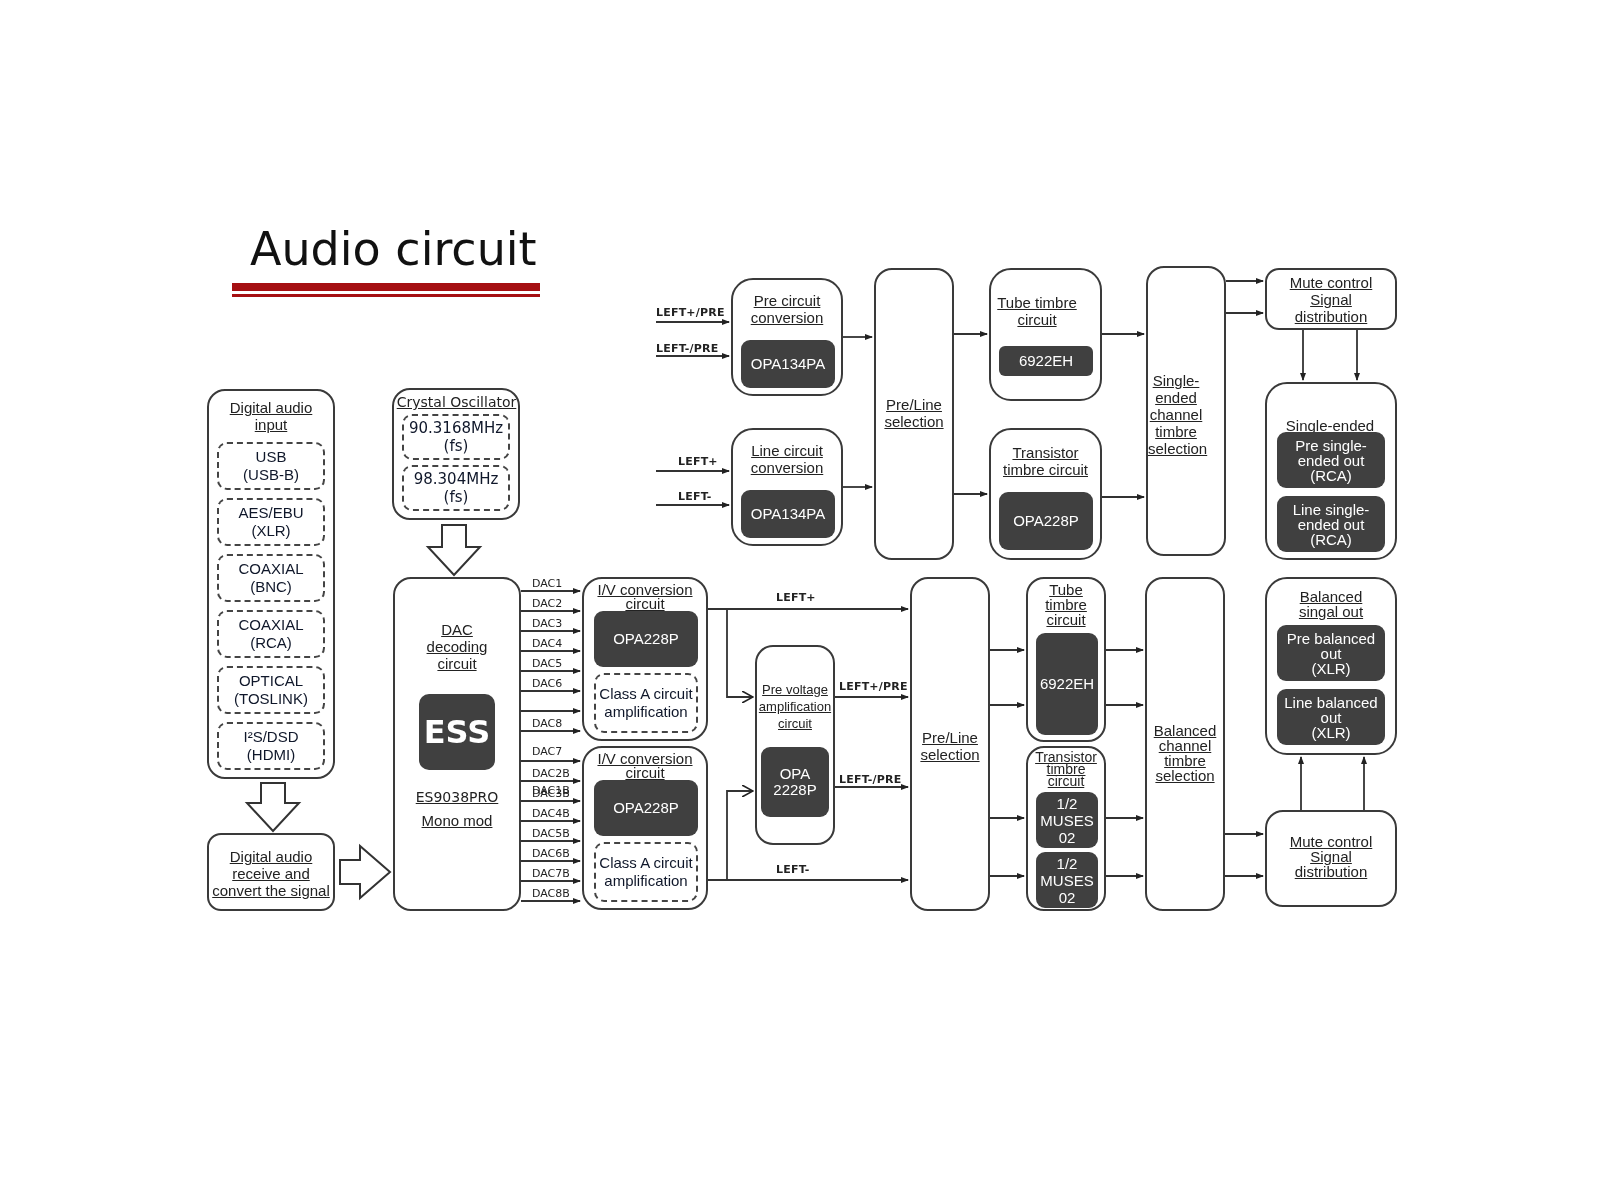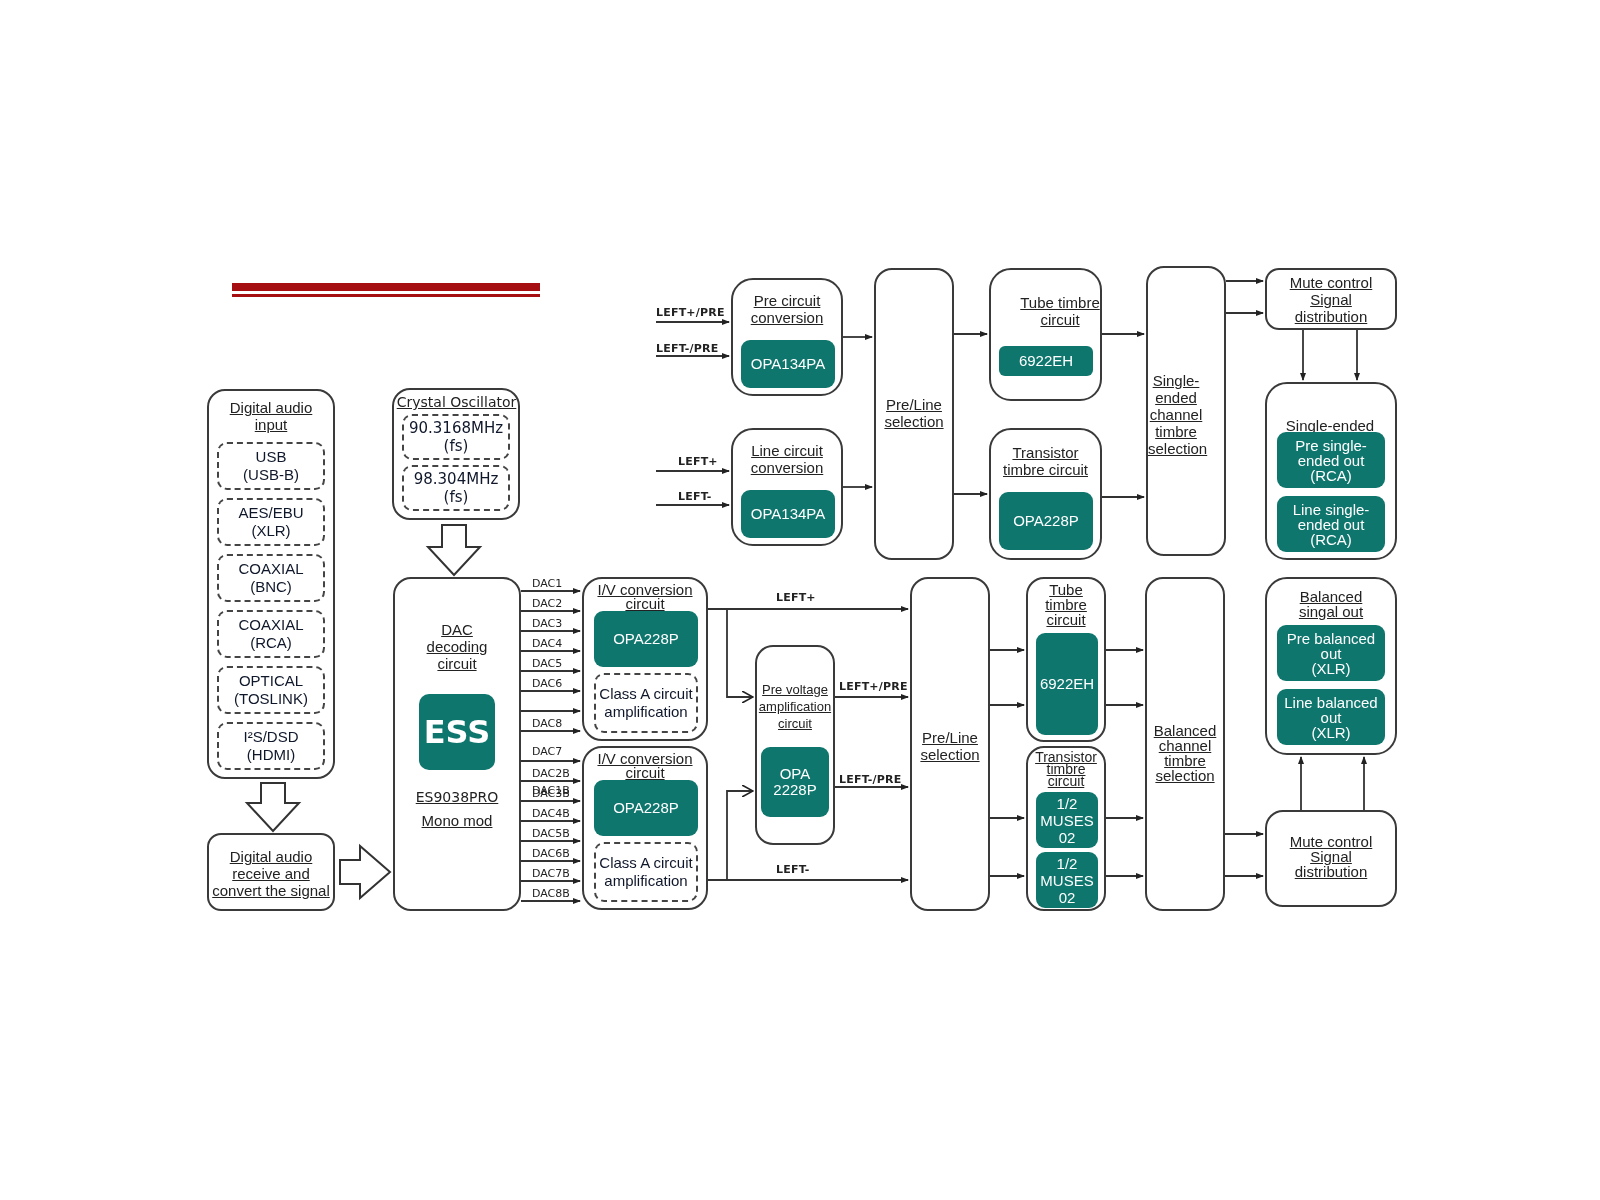--- a/index.html
+++ b/index.html
@@ -9,35 +9,36 @@
   .title { position: absolute; left: 250px; top: 222px; font-size: 46px;
            font-family: "DejaVu Sans", sans-serif; color: #111; letter-spacing: 0px; }
   .title-rule-thick { position: absolute; left: 232px; top: 283px; width: 308px; height: 8px; background: #a50f12; }
   .title-rule-thin { position: absolute; left: 232px; top: 294px; width: 308px; height: 3px; background: #a50f12; }
 
   .box { position: absolute; box-sizing: border-box; border: 2px solid #3a3a3a;
          border-radius: 18px; background: #fff; }
   .dash { position: absolute; box-sizing: border-box; border: 2px dashed #444;
           border-radius: 10px; background: #fff; display: flex; align-items: center;
           justify-content: center; text-align: center; font-size: 15px; line-height: 18px; color: #0f172a; }
-  .chip { position: absolute; box-sizing: border-box; background: #0f766e; color: #fff;
+  .chip { position: absolute; box-sizing: border-box; background: #404040; color: #fff;
           border-radius: 9px; display: flex; align-items: center; justify-content: center;
           text-align: center; font-size: 15px; line-height: 16px; }
   .lbl { position: absolute; text-align: center; font-size: 15px; line-height: 17px; color: #222; text-decoration: underline; }
   .sig { position: absolute; font-size: 11px; font-family: "DejaVu Sans", sans-serif;
          color: #222; font-weight: bold; letter-spacing: 0.2px; }
   .dac { position: absolute; font-size: 11px; font-family: "DejaVu Sans", sans-serif;
          color: #222; }
   svg.wires { position: absolute; left: 0; top: 0; }
 </style>
 </head>
 <body>
 
 <div id="diagram">
 
+  <div class="title">Audio circuit</div>
   <div class="title-rule-thick"></div>
   <div class="title-rule-thin"></div>
 
   <svg class="wires" width="1600" height="1200">
     <defs>
       <marker id="ah" markerWidth="8" markerHeight="8" refX="7" refY="4" orient="auto" markerUnits="userSpaceOnUse">
         <path d="M0,1 L8,4 L0,7 z" fill="#222"></path>
       </marker>
       <marker id="oh" markerWidth="12" markerHeight="12" refX="11" refY="6" orient="auto" markerUnits="userSpaceOnUse">
         <path d="M0,0 L11,6 L0,12" fill="none" stroke="#222" stroke-width="1.6"></path>
@@ -205,21 +206,21 @@
   <div class="box" style="left:731px;top:428px;width:112px;height:118px;border-radius:22px;">
     <div class="lbl" style="left:0;top:12px;width:108px;white-space:pre-line;">Line circuit
 conversion</div>
     <div class="chip" style="left:8px;top:60px;width:94px;height:48px;">OPA134PA</div>
   </div>
   <div class="box" style="left:874px;top:268px;width:80px;height:292px;">
     <div class="lbl" style="left:0;top:126px;width:76px;white-space:pre-line;">Pre/Line
 selection</div>
   </div>
   <div class="box" style="left:989px;top:268px;width:113px;height:133px;border-radius:22px;">
-    <div class="lbl" style="left:0;top:24px;width:92px;white-space:pre-line;padding-left:23px;">Tube timbre
+    <div class="lbl" style="left:0;top:24px;width:92px;white-space:pre-line;">Tube timbre
 circuit</div>
     <div class="chip" style="left:8px;top:76px;width:94px;height:30px;border-radius:6px;">6922EH</div>
   </div>
   <div class="box" style="left:989px;top:428px;width:113px;height:132px;border-radius:22px;">
     <div class="lbl" style="left:0;top:14px;width:109px;white-space:pre-line;">Transistor
 timbre circuit</div>
     <div class="chip" style="left:8px;top:62px;width:94px;height:58px;">OPA228P</div>
   </div>
   <div class="box" style="left:1146px;top:266px;width:80px;height:290px;">
     <div class="lbl" style="left:0;top:104px;width:56px;white-space:pre-line;">Single-

